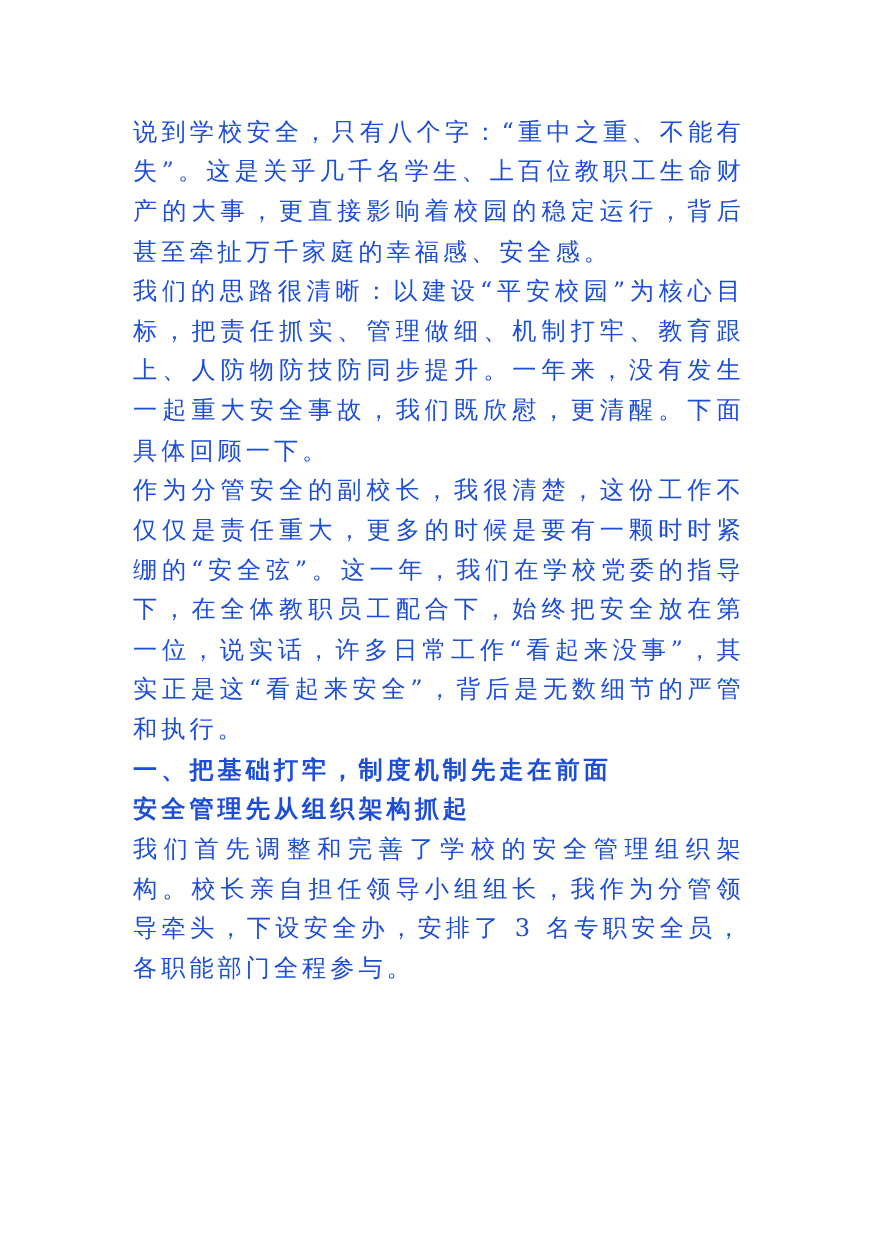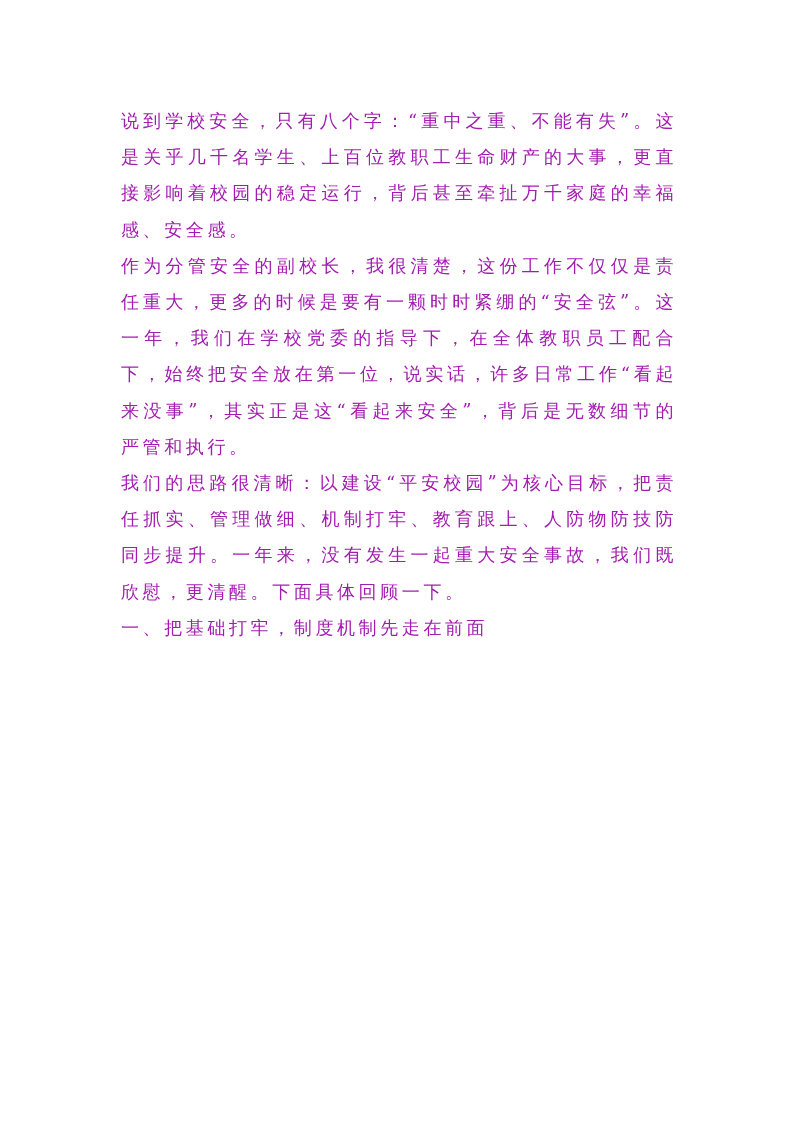--- a/index.html
+++ b/index.html
@@ -20,39 +20,42 @@
       width: 793px;
       height: 1122px;
       background: #ffffff;
     }
     .content {
       position: absolute;
       left: 121px;
       top: 103px;
       width: 556px;
       font-family: "DejaVu Serif", "Liberation Serif", serif;
-      font-size: 18px;
+      font-size: 22px;
       line-height: 36.2px;
-      color: #a21caf;
+      color: #1d4ed8;
       letter-spacing: 3.6px;
       text-align: justify;
       text-justify: inter-character;
     }
     .para {
       margin: 0;
       padding: 0;
     }
     .heading {
       margin: 0;
       padding: 0;
+      font-weight: bold;
     }
   </style>
 </head>
 <body>
 
 <div class="page">
   <div class="content">
     <p class="para">说到学校安全，只有八个字：“重中之重、不能有失”。这是关乎几千名学生、上百位教职工生命财产的大事，更直接影响着校园的稳定运行，背后甚至牵扯万千家庭的幸福感、安全感。</p>
+    <p class="para">我们的思路很清晰：以建设“平安校园”为核心目标，把责任抓实、管理做细、机制打牢、教育跟上、人防物防技防同步提升。一年来，没有发生一起重大安全事故，我们既欣慰，更清醒。下面具体回顾一下。</p>
     <p class="para">作为分管安全的副校长，我很清楚，这份工作不仅仅是责任重大，更多的时候是要有一颗时时紧绷的“安全弦”。这一年，我们在学校党委的指导下，在全体教职员工配合下，始终把安全放在第一位，说实话，许多日常工作“看起来没事”，其实正是这“看起来安全”，背后是无数细节的严管和执行。</p>
-    <p class="para">我们的思路很清晰：以建设“平安校园”为核心目标，把责任抓实、管理做细、机制打牢、教育跟上、人防物防技防同步提升。一年来，没有发生一起重大安全事故，我们既欣慰，更清醒。下面具体回顾一下。</p>
     <p class="heading">一、把基础打牢，制度机制先走在前面</p>
+    <p class="heading">安全管理先从组织架构抓起</p>
+    <p class="para">我们首先调整和完善了学校的安全管理组织架构。校长亲自担任领导小组组长，我作为分管领导牵头，下设安全办，安排了 3 名专职安全员，各职能部门全程参与。</p>
   </div>
 </div>
 
 </body></html>

